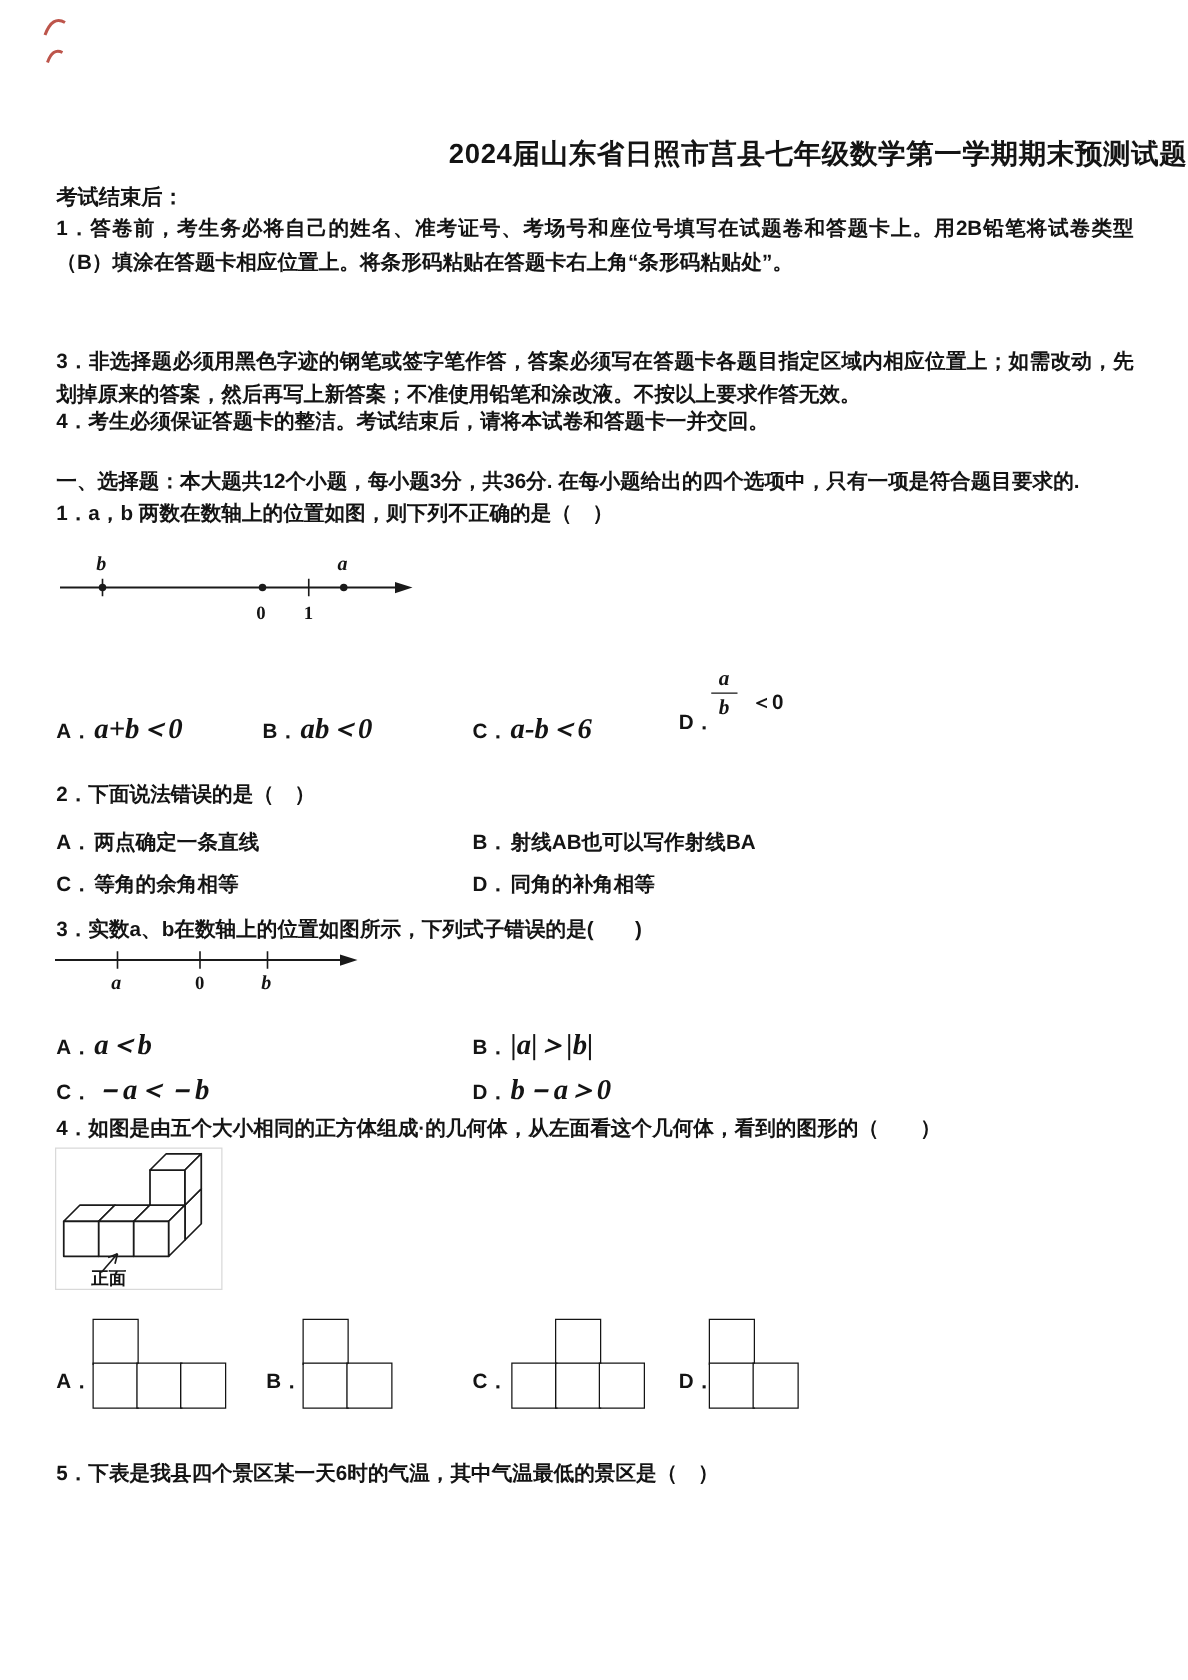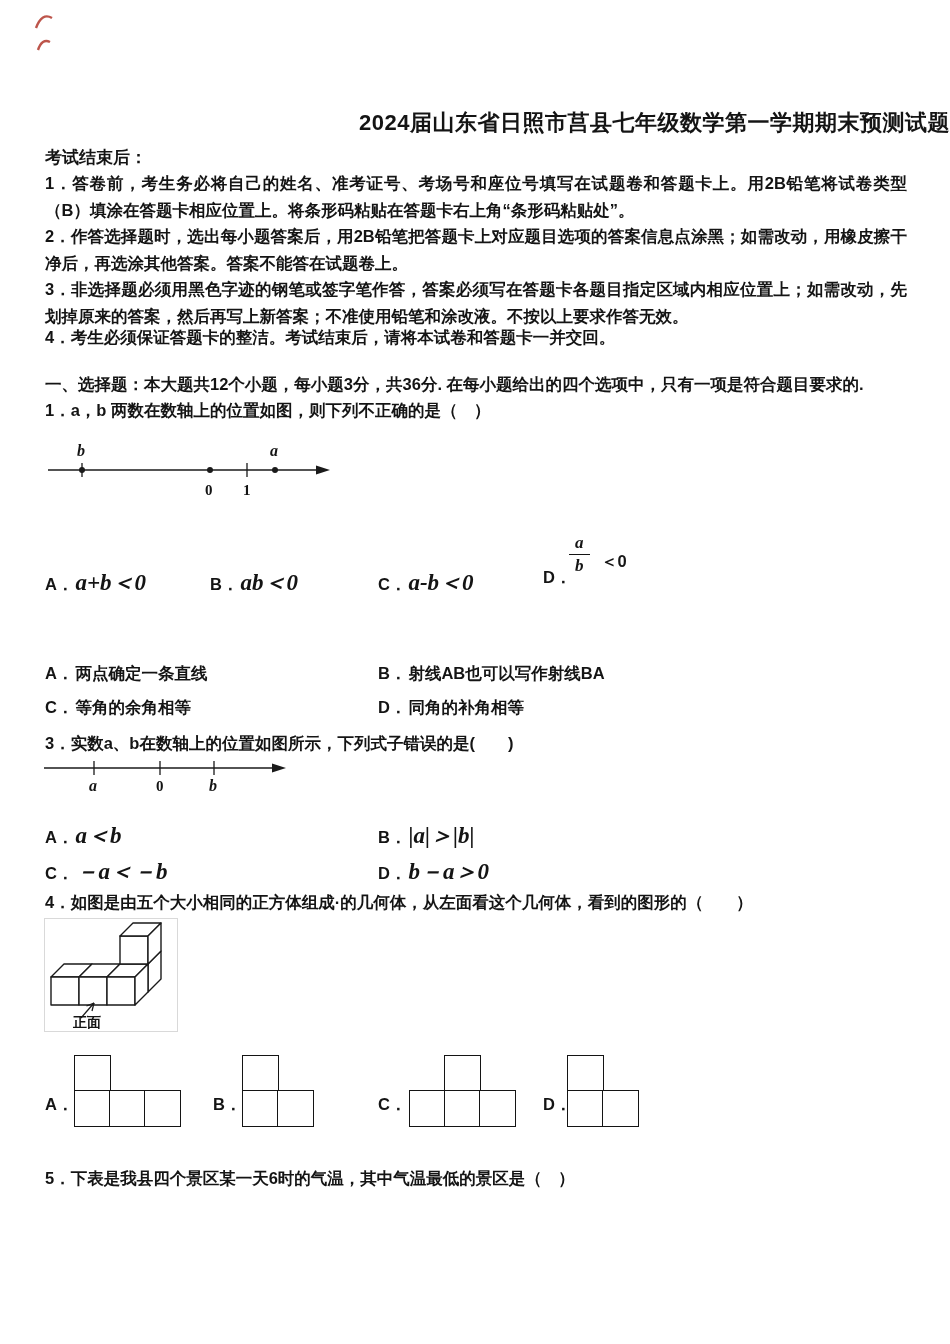--- a/index.html
+++ b/index.html
@@ -41,21 +41,20 @@
 
   <svg class="abs redmarks" style="left:30px;top:6px" width="44" height="56" viewBox="0 0 44 56">
     <path d="M6,22 Q12,6 22,12"></path>
     <path d="M8,44 Q12,32 20,36"></path>
   </svg>
 
   <div class="abs title">2024届山东省日照市莒县七年级数学第一学期期末预测试题</div>
 
   <div class="abs notes-heading">考试结束后：</div>
   <div class="abs note-p" style="top:170px">1．答卷前，考生务必将自己的姓名、准考证号、考场号和座位号填写在试题卷和答题卡上。用2B铅笔将试卷类型（B）填涂在答题卡相应位置上。将条形码粘贴在答题卡右上角“条形码粘贴处”。</div>
-  <div class="abs note-p" style="top:223px">2．作答选择题时，选出每小题答案后，用2B铅笔把答题卡上对应题目选项的答案信息点涂黑；如需改动，用橡皮擦干净后，再选涂其他答案。答案不能答在试题卷上。</div>
   <div class="abs note-p" style="top:276px">3．非选择题必须用黑色字迹的钢笔或签字笔作答，答案必须写在答题卡各题目指定区域内相应位置上；如需改动，先划掉原来的答案，然后再写上新答案；不准使用铅笔和涂改液。不按以上要求作答无效。</div>
   <div class="abs note-p" style="top:324px">4．考生必须保证答题卡的整洁。考试结束后，请将本试卷和答题卡一并交回。</div>
 
   <div class="abs section-heading">一、选择题：本大题共12个小题，每小题3分，共36分. 在每小题给出的四个选项中，只有一项是符合题目要求的.</div>
 
   <div class="abs stem" style="top:400px">1．a，b 两数在数轴上的位置如图，则下列不正确的是（　）</div>
 
   <svg class="abs" style="left:46px;top:438px" width="320" height="64" viewBox="0 0 320 64">
     <line x1="2" y1="32" x2="272" y2="32"></line>
     <polygon class="fillk" points="284,32 270,27.5 270,36.5"></polygon>
@@ -70,31 +69,32 @@
     <text x="224" y="18" class="nl-var">a</text>
   </svg>
 
   <span class="abs opt" style="left:45px;top:567px">
     <span class="lbl">A．</span><span class="math">a+b＜0</span>
   </span>
   <span class="abs opt" style="left:210px;top:567px">
     <span class="lbl">B．</span><span class="math">ab＜0</span>
   </span>
   <span class="abs opt" style="left:378px;top:567px">
-    <span class="lbl">C．</span><span class="math">a-b＜0</span>
+    <span class="lbl">C．</span><span class="math">a-b＜6</span>
   </span>
   <span class="abs opt" style="left:543px;top:567px">
     <span class="lbl">D．</span>
   </span>
   <span class="abs frac" style="left:569px;top:533px">
     <span class="num">a</span>
     <span class="den">b</span>
   </span>
   <span class="abs opt" style="left:601px;top:551px">＜0</span>
 
+  <div class="abs stem" style="top:625px">2．下面说法错误的是（　）</div>
   <span class="abs opt" style="left:45px;top:663px">
     <span class="lbl">A．</span><span>两点确定一条直线</span>
   </span>
   <span class="abs opt" style="left:378px;top:663px">
     <span class="lbl">B．</span><span>射线AB也可以写作射线BA</span>
   </span>
   <span class="abs opt" style="left:45px;top:697px">
     <span class="lbl">C．</span><span>等角的余角相等</span>
   </span>
   <span class="abs opt" style="left:378px;top:697px">

